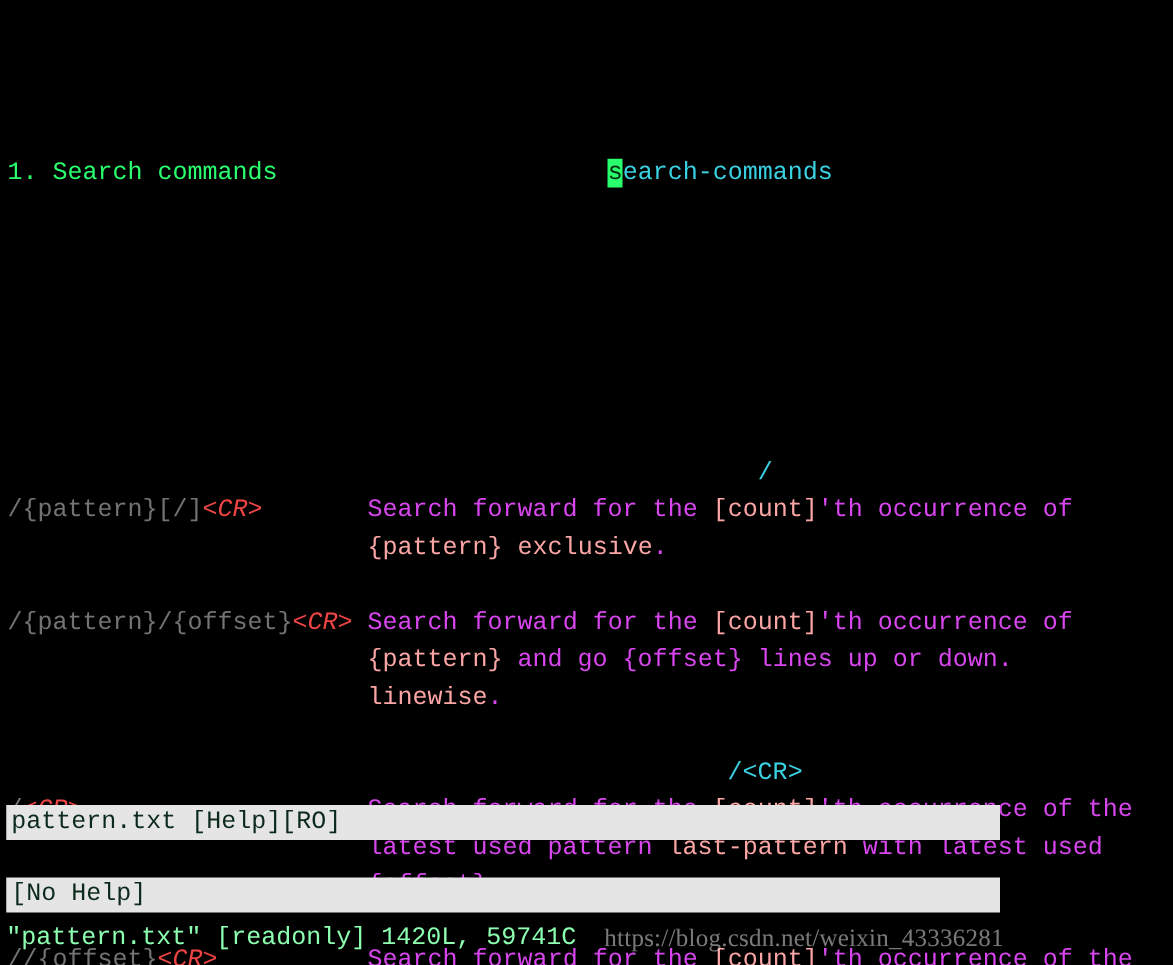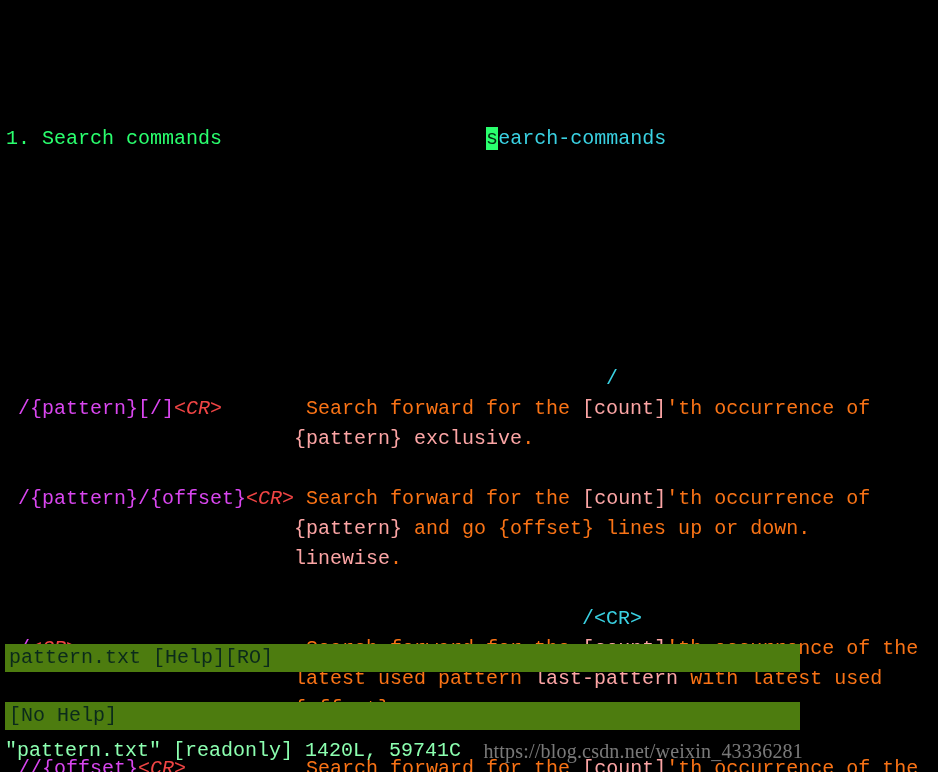--- a/index.html
+++ b/index.html
@@ -15,30 +15,30 @@
   }
   .screen {
     position: relative;
     width: 805px;
     height: 772px;
     padding: 4px 6px;
     white-space: pre;
   }
   .row { display: block; }
   .hd { color: #2aff6e; }
-  .cmd { color: #d946ef; margin-left: 12px; }
+  .cmd { color: #737373; }
   .angle { color: #ef4444; font-style: italic; }
-  .txt { color: #f97316; }
+  .txt { color: #d946ef; }
   .ref { color: #fca5a5; }
   .tag { color: #3ad1e2; }
   .statusbar {
     position: absolute;
     left: 5px;
     right: 5px;
-    background: #4d7c0f;
+    background: #e5e5e5;
     color: #0b2a1b;
     padding: 0 4px;
     font-weight: 500;
   }
   .status-help { top: 644px; height: 28px; line-height: 28px; }
   .status-noname { top: 702px; height: 28px; line-height: 28px; }
   .cmdline {
     position: absolute;
     left: 5px; right: 5px;
     top: 736px;

